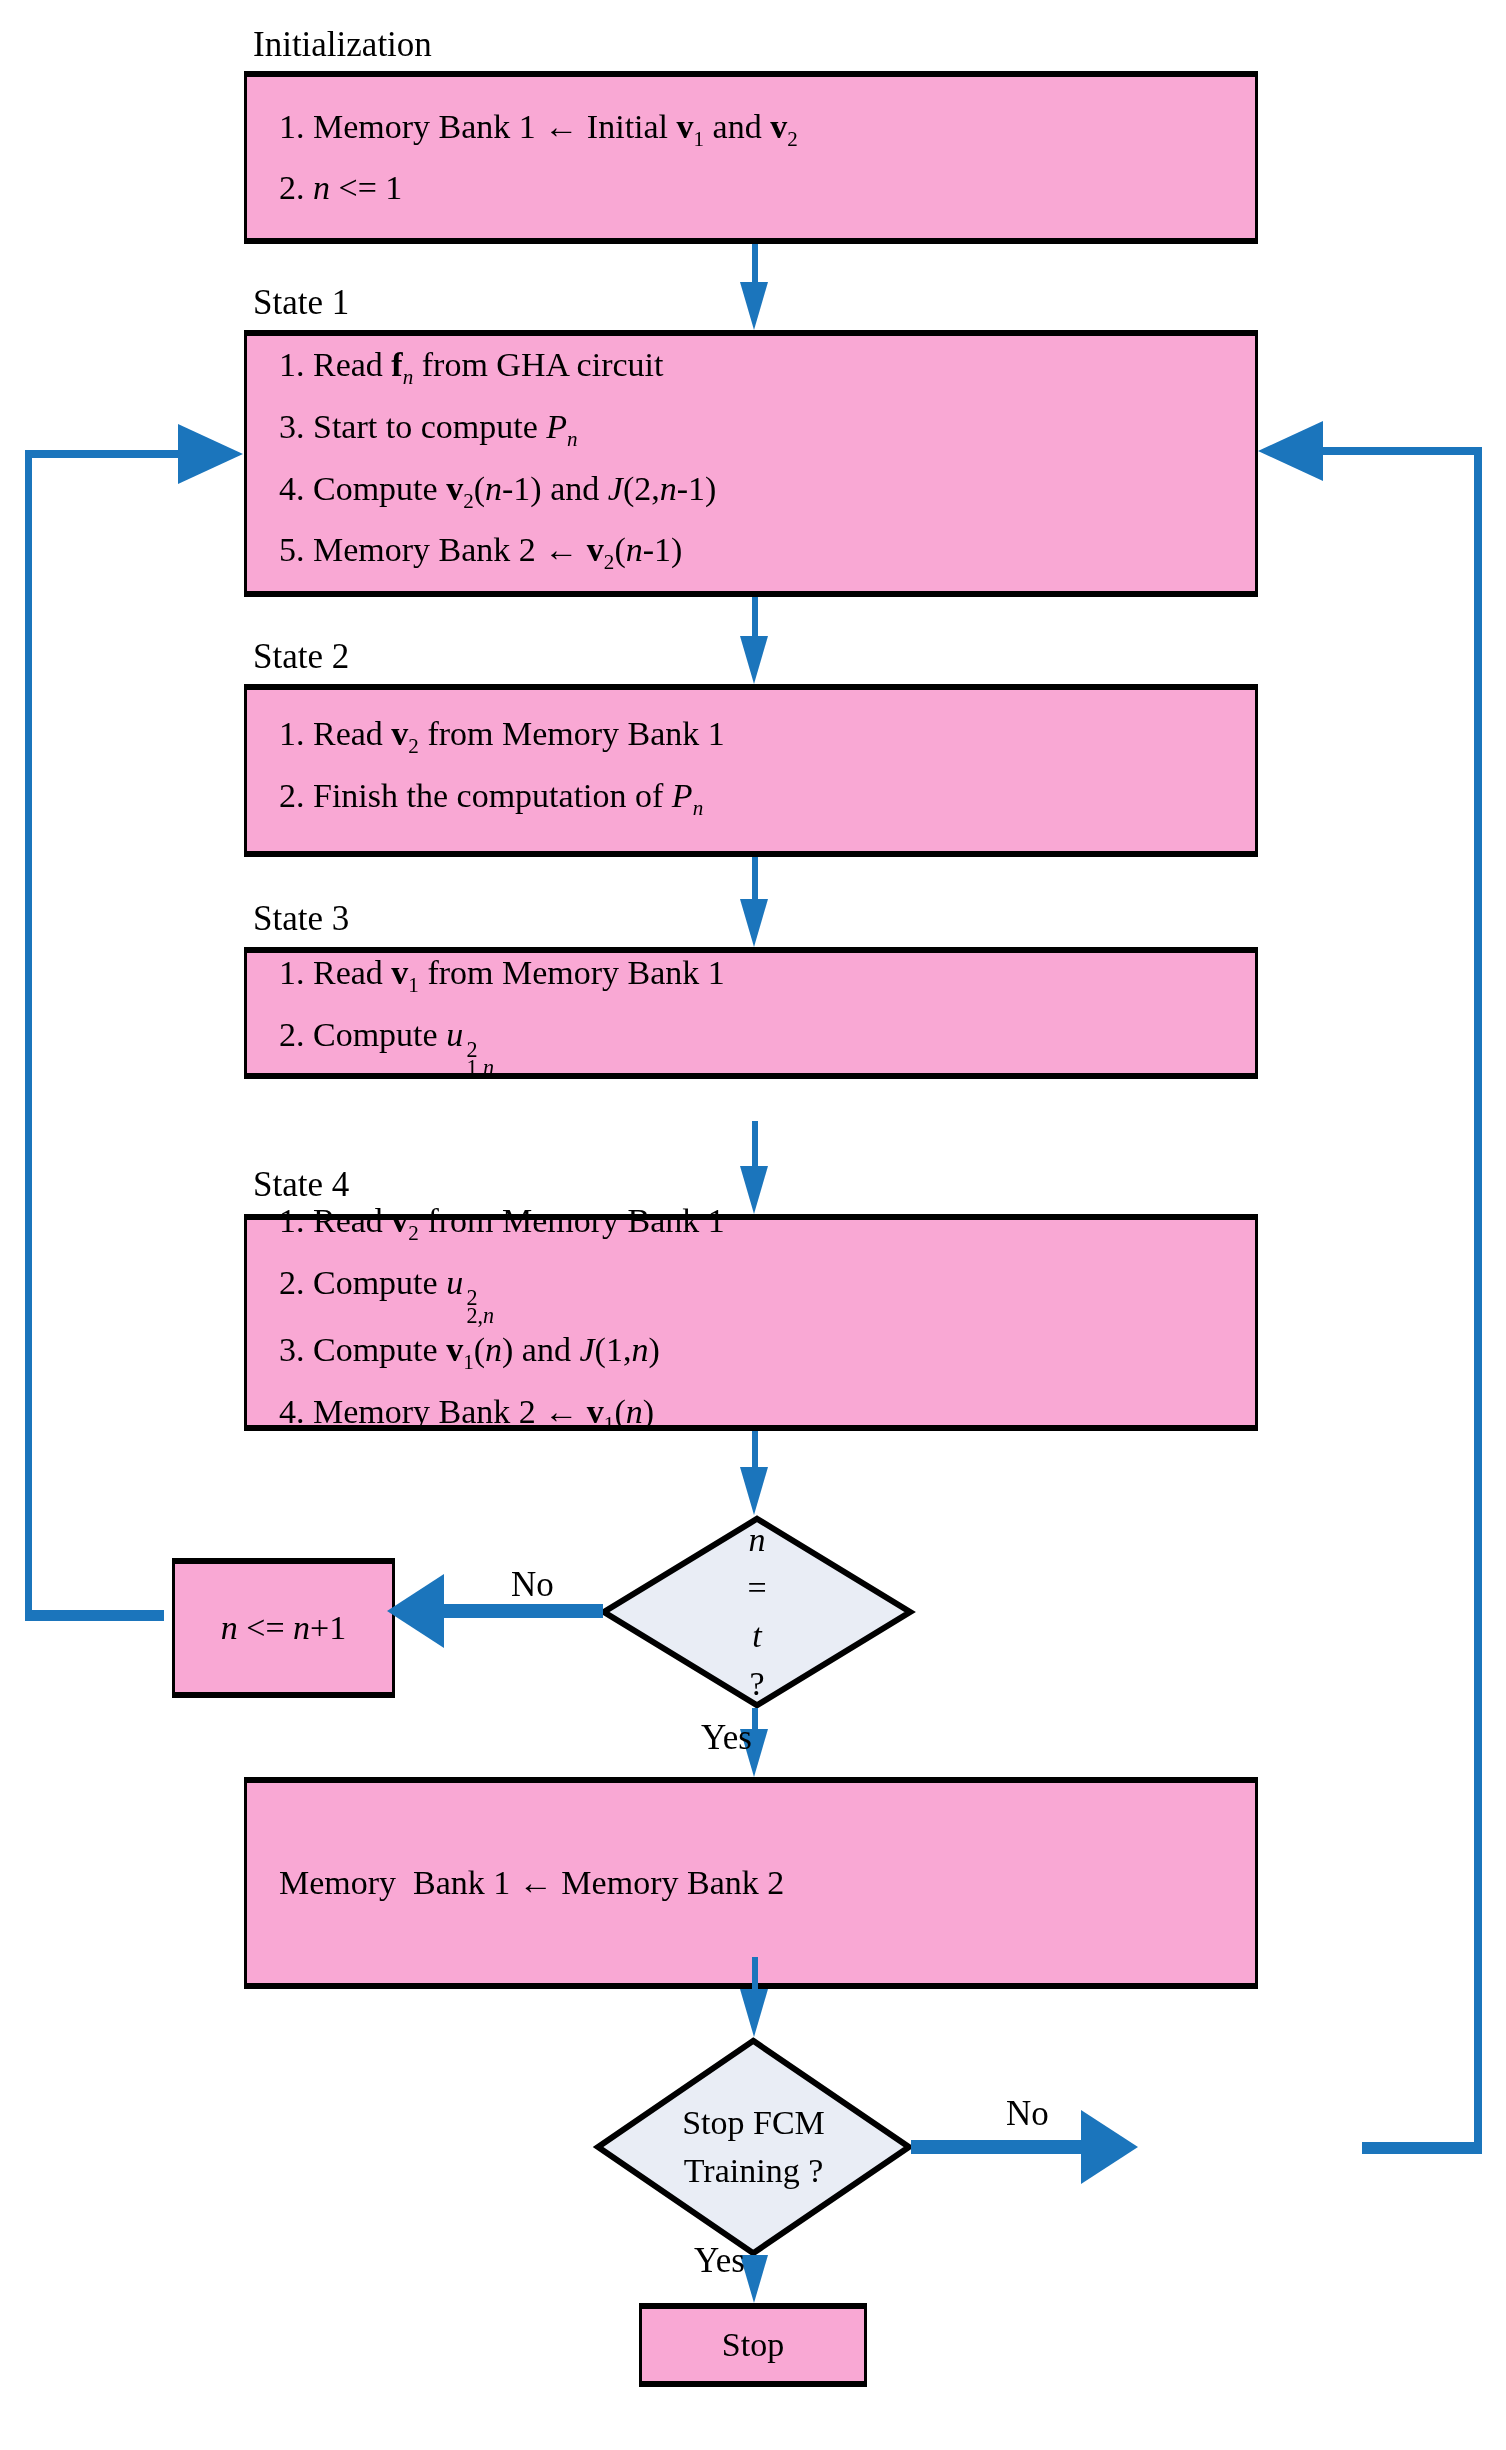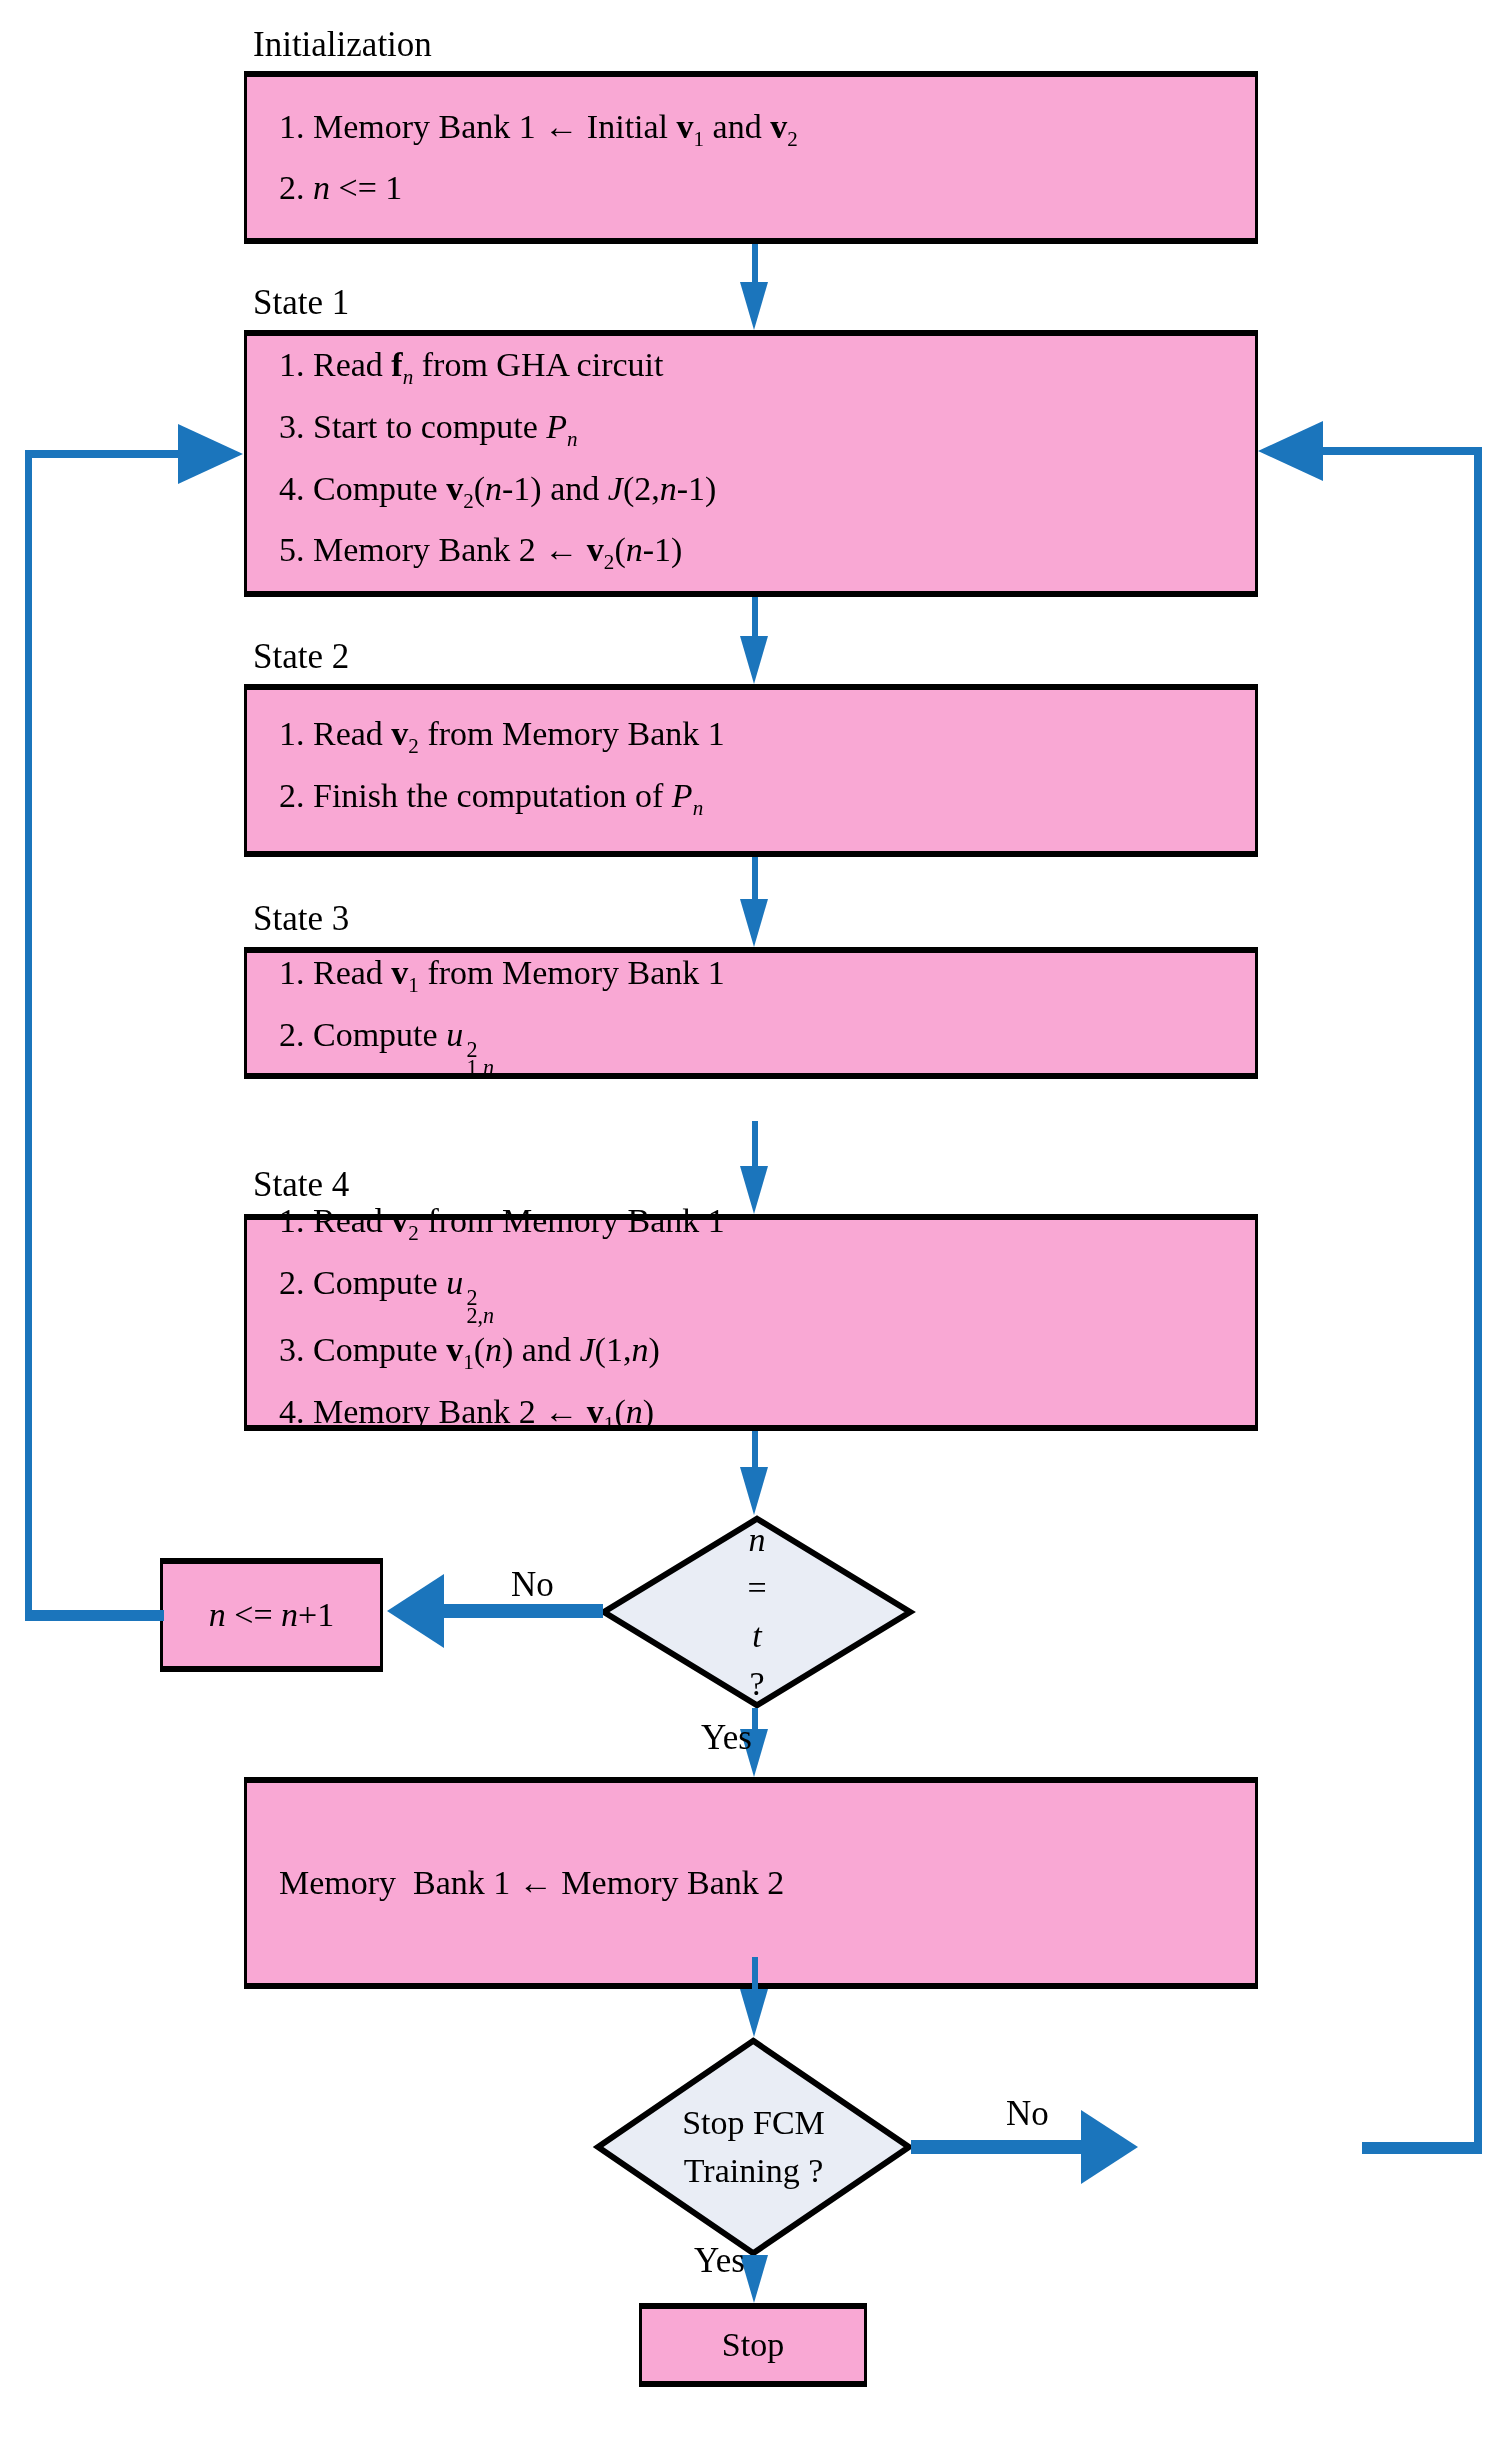--- a/index.html
+++ b/index.html
@@ -74,21 +74,21 @@
           <sub>2,<i>n</i></sub>
         </span></div>
     <div class="bline">3. Compute <b>v</b><sub>1</sub>(<i>n</i>) and <i>J</i>(1,<i>n</i>)</div>
     <div class="bline">4. Memory Bank 2 ← <b>v</b><sub>1</sub>(<i>n</i>)</div>
   </div>
 
   <div class="box" style="left:244px;top:1777px;width:1014px;height:212px">
     <div class="bline">Memory&nbsp; Bank 1 ← Memory Bank 2</div>
   </div>
 
-  <div class="box cbox" style="left:160px;top:1558px;width:223px;height:114px">
+  <div class="box cbox" style="left:172px;top:1558px;width:223px;height:140px">
     <div class="bline"><i>n</i> &lt;= <i>n</i>+1</div>
   </div>
 
 
   <div class="box cbox" style="left:639px;top:2303px;width:228px;height:84px">
     <div class="bline">Stop</div>
   </div>
 
   <svg class="diamond" style="left:600px;top:1515px" width="314" height="194" viewBox="0 0 576 356">
     <polygon points="288,7 569,178 288,349 7,178" fill="#E9EDF5" stroke="#000000" stroke-width="11"></polygon>

